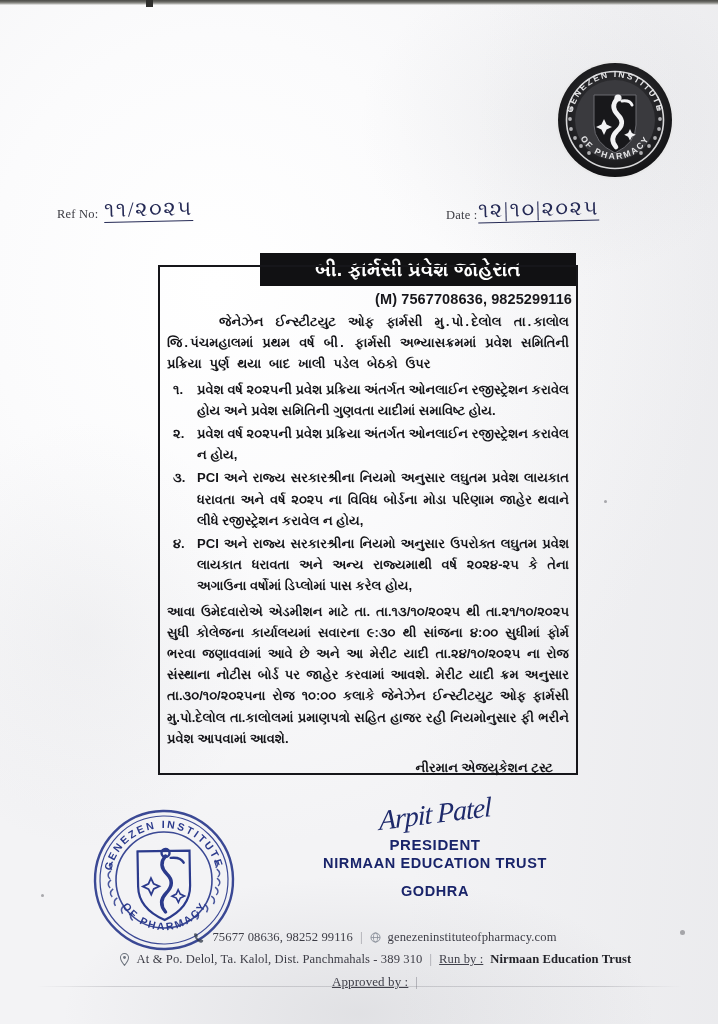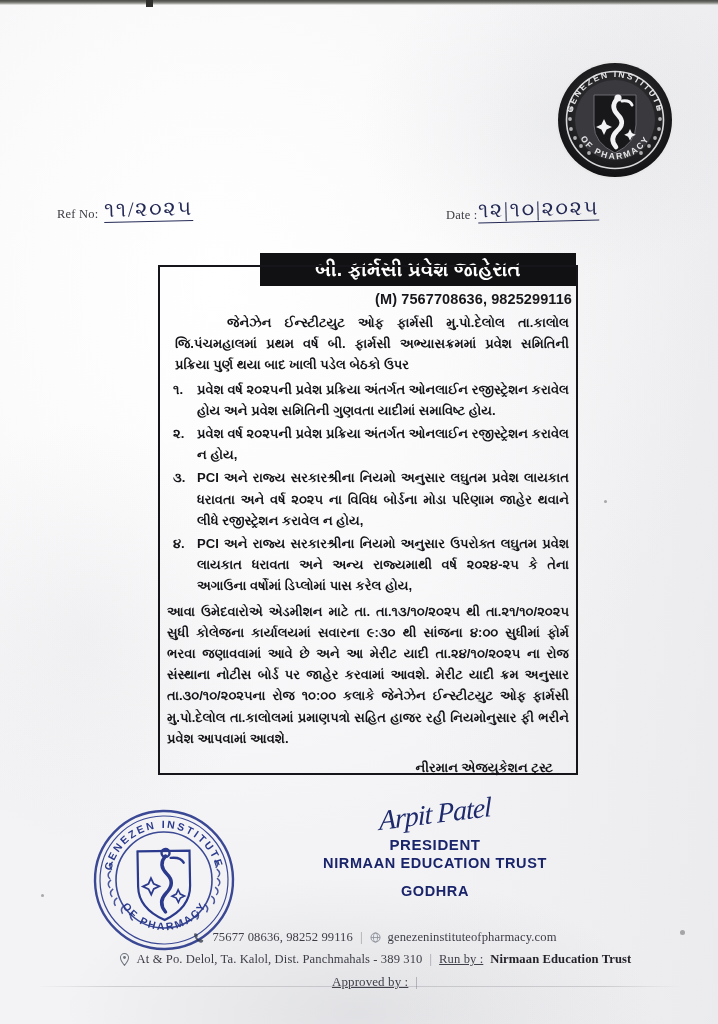--- a/index.html
+++ b/index.html
@@ -132,21 +132,22 @@
   .g-text {
     font-family: "Liberation Sans", sans-serif;
     font-weight: bold;
     color: #141418;
     font-size: 13.1px;
     line-height: 1.62;
   }
   .intro {
     text-align: justify;
     text-indent: 52px;
-    margin: 0 0 3px 8px;
+    margin: 0 0 3px 0;
+    font-family: Liberation Mono, monospace;
   }
   ol.clauses {
     list-style: none;
     margin: 0;
     padding: 0;
   }
   ol.clauses li {
     position: relative;
     padding-left: 30px;
     margin-bottom: 2px;

